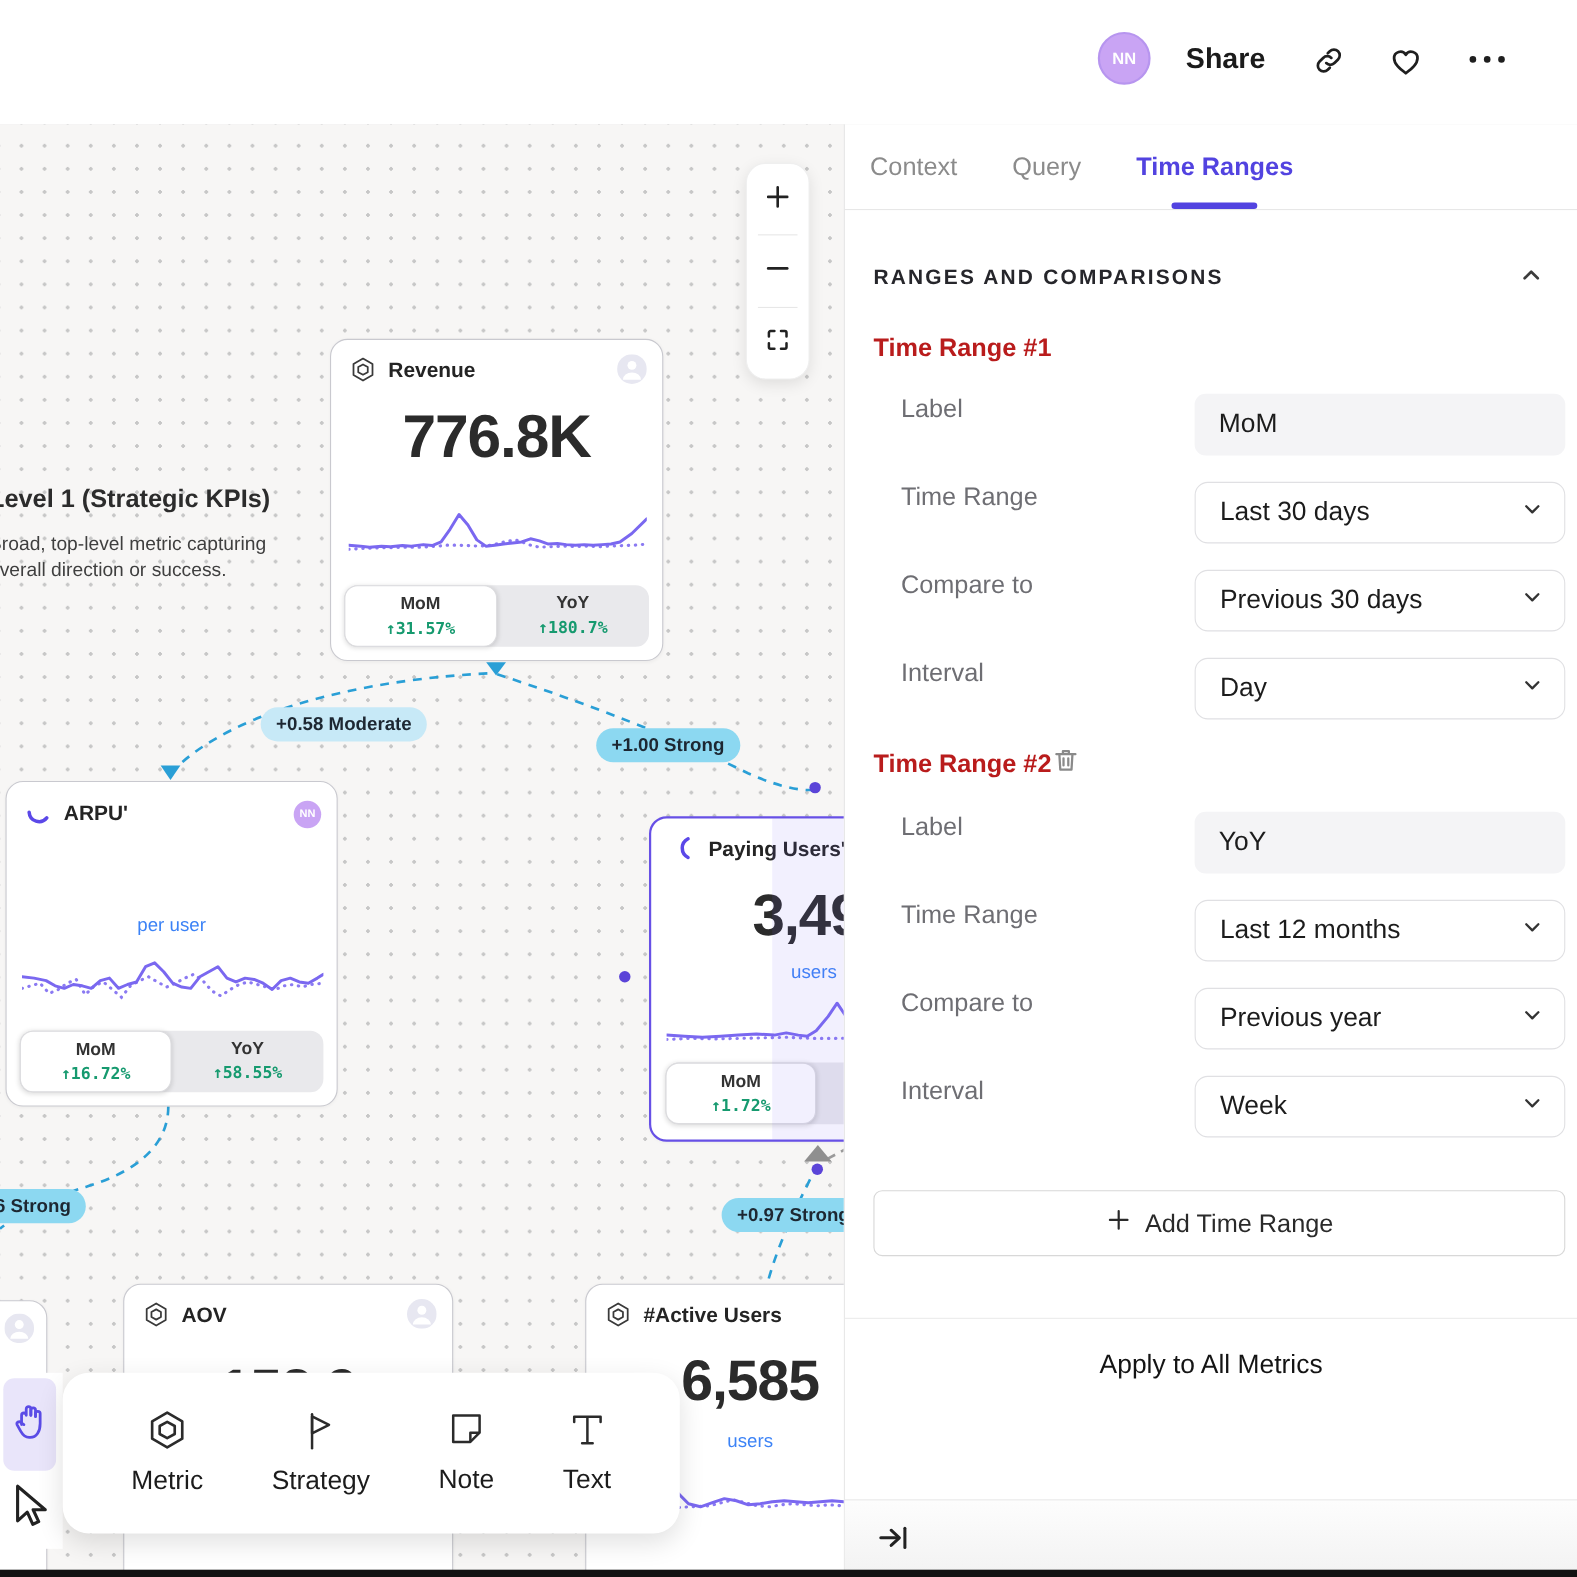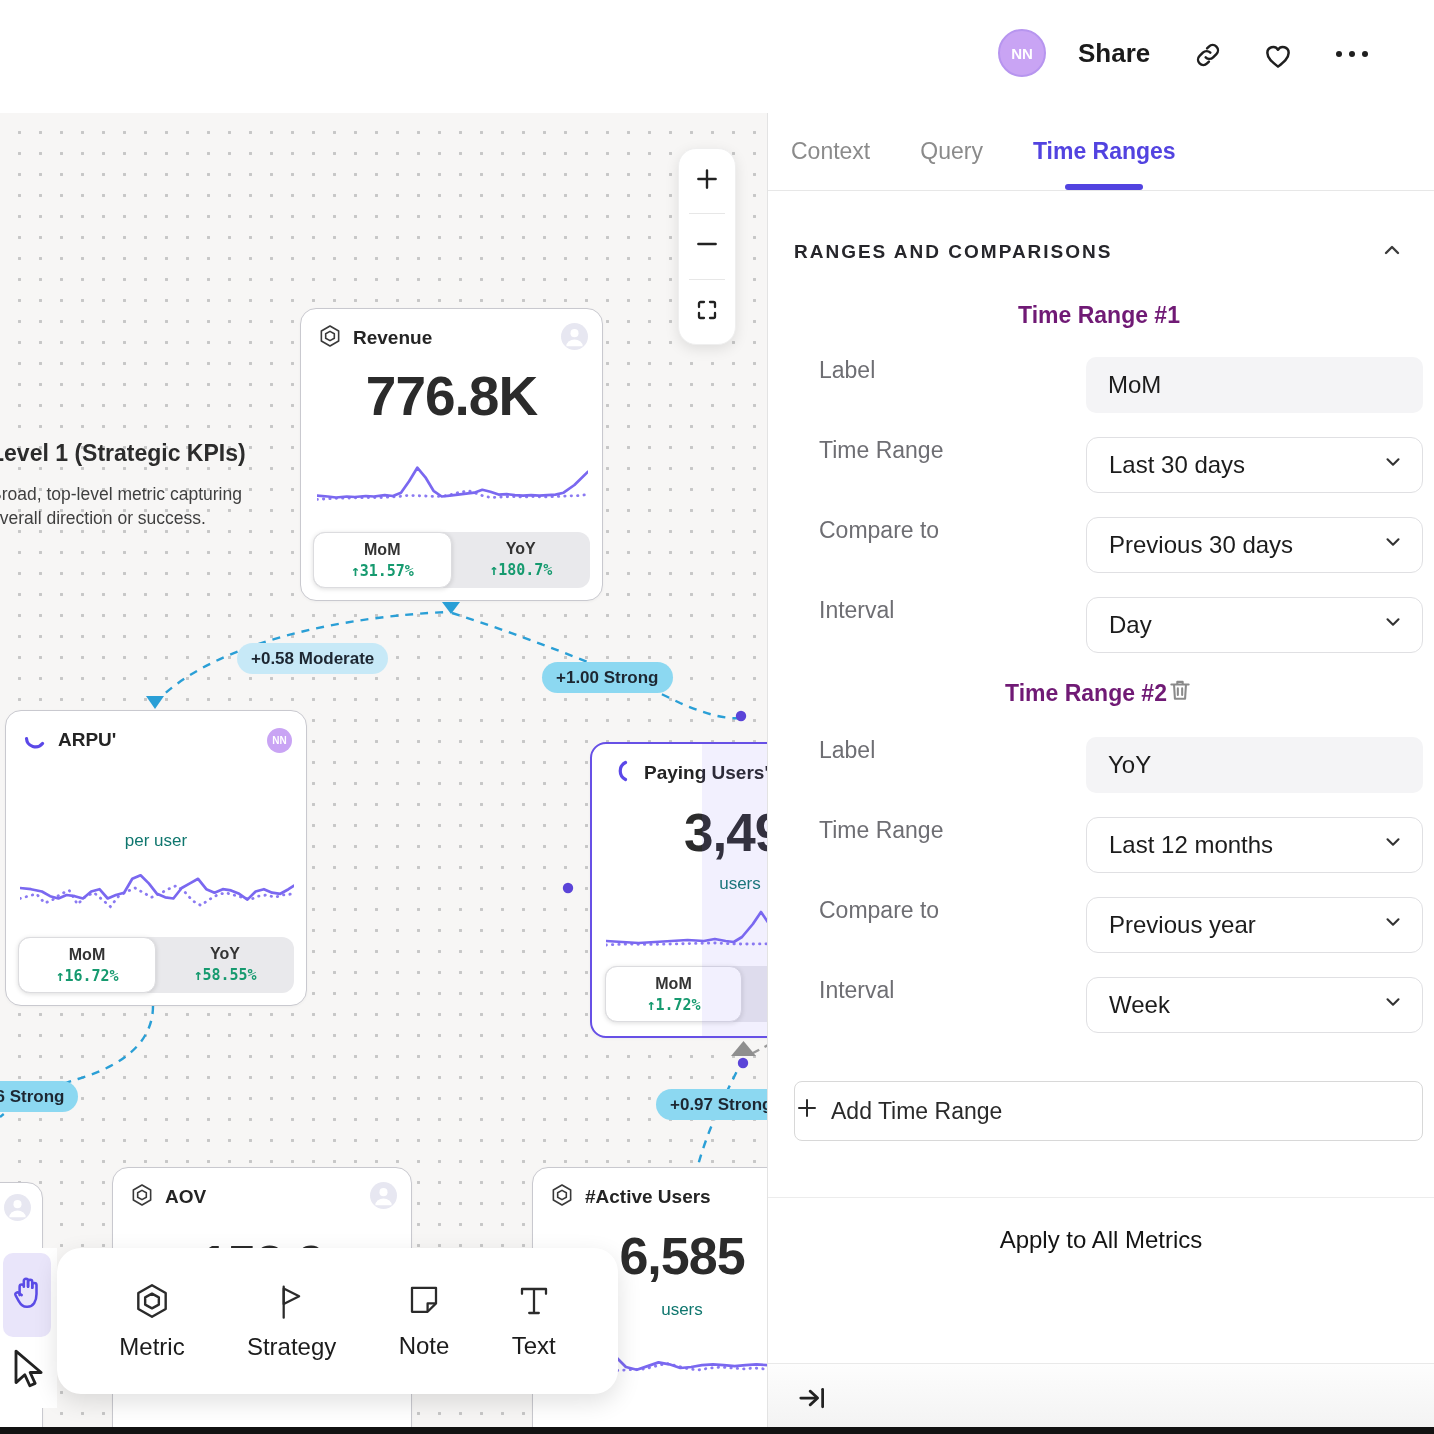--- a/index.html
+++ b/index.html
@@ -30,21 +30,21 @@
 
   .card{position:absolute;background:#fff;border:1.4px solid #c9c9cf;border-radius:16px;
         box-sizing:border-box;z-index:2;box-shadow:0 1px 3px rgba(0,0,0,.04);}
   .card.selected{border:2.2px solid #6750e6;}
   .card-head{position:absolute;left:17px;top:15px;right:14px;height:28px;display:flex;align-items:center;}
   .card-head .ttl{margin-left:11px;font-size:19px;font-weight:bold;color:#242424;}
   .card-head .spacer{flex:1;}
   .badge-nn{width:25px;height:25px;border-radius:50%;background:#c9a4f4;color:#fff;
         font-size:10px;font-weight:bold;display:flex;align-items:center;justify-content:center;}
   .big-val{position:absolute;left:0;right:0;text-align:center;font-weight:bold;color:#2b2b2b;letter-spacing:-1px;}
-  .unit{position:absolute;left:0;right:0;text-align:center;font-size:17px;color:#0f766e;}
+  .unit{position:absolute;left:0;right:0;text-align:center;font-size:17px;color:#3b82f6;}
   .spark{position:absolute;}
   .spark-solid{fill:none;stroke:#7a68f0;stroke-width:2.7;stroke-linejoin:round;stroke-linecap:round;}
   .spark-dot{fill:none;stroke:#8b7af2;stroke-width:2.8;stroke-dasharray:0.4 6;stroke-linecap:round;}
 
   .seg-wrap{position:absolute;background:#e9e9ec;border-radius:12px;}
   .seg{position:absolute;top:0;bottom:0;display:flex;flex-direction:column;align-items:center;padding-top:8px;box-sizing:border-box;}
   .seg-on{background:#fff;border:1px solid #dcdcdf;border-radius:12px;box-shadow:0 1px 5px rgba(0,0,0,.14);}
   .seg .sl{font-size:16px;font-weight:bold;color:#333;}
   .seg .sv{margin-top:3px;font-family:"DejaVu Sans Mono",monospace;font-size:15px;font-weight:bold;color:#169a6f;}
 
@@ -73,32 +73,32 @@
         border-left:1px solid #e3e3e3;box-sizing:border-box;padding-left:44px;}
   .tabs{position:absolute;left:0;top:0;right:0;height:77px;border-bottom:1px solid #e7e7e7;
         display:flex;align-items:stretch;padding-left:23px;gap:50px;}
   .tab{display:flex;align-items:center;font-size:23px;color:#8b8b8b;cursor:pointer;position:relative;}
   .tab.active{color:#5243e0;font-weight:600;}
   .tab.active::after{content:'';position:absolute;bottom:0;left:50%;transform:translateX(-50%);
         width:78px;height:6px;border-radius:3px;background:#5243e0;}
   .pcontent{position:absolute;left:0;top:77px;right:0;}
   .sect-row{margin:48px 30px 0 26px;display:flex;align-items:center;justify-content:space-between;}
   .sect-title{font-size:19px;font-weight:bold;letter-spacing:2px;color:#26262b;}
-  .tr-title{margin:36px 30px 0 26px;font-size:23px;font-weight:bold;color:#701a75;display:flex;
-        align-items:center;justify-content:center;}
+  .tr-title{margin:36px 30px 0 26px;font-size:23px;font-weight:bold;color:#b91c1c;display:flex;
+        align-items:center;justify-content:flex-start;}
   .rows{margin-top:28px;}
   .frow{display:flex;justify-content:space-between;margin:0 11px 24px 51px;}
   .flabel{font-size:23px;color:#6e6e73;}
   .tinput{width:337px;height:56px;background:#f4f4f6;border-radius:10px;display:flex;align-items:center;
         padding:0 22px;box-sizing:border-box;font-size:24px;font-weight:500;color:#1c1c1c;cursor:text;}
   .select{width:337px;height:56px;background:#fff;border:1.5px solid #e0e0e3;border-radius:12px;
         display:flex;align-items:center;justify-content:space-between;padding:0 18px 0 22px;
         box-sizing:border-box;font-size:24px;font-weight:500;color:#1c1c1c;cursor:pointer;}
   .add-btn{margin:48px 11px 0 26px;height:58px;border:1.5px solid #d8d8d8;border-radius:8px;
-        display:flex;align-items:center;justify-content:flex-start;gap:12px;font-size:23px;font-weight:500;
+        display:flex;align-items:center;justify-content:center;gap:12px;font-size:23px;font-weight:500;
         color:#2a2a2a;cursor:pointer;background:#fff;}
   .pdivider{margin-top:56px;border-top:1px solid #ececec;}
   .apply{padding:28px 0 26px 0;text-align:center;font-size:24px;font-weight:500;color:#141414;cursor:pointer;}
   .pfooter{position:absolute;left:0;right:0;top:1250px;height:71px;border-top:1px solid #e9e9e9;
         background:linear-gradient(#fdfdfd,#f2f2f2);}
   .collapse-btn{position:absolute;left:29px;top:19px;cursor:pointer;}
 
   .blackbar{position:absolute;left:0;top:1427px;width:1434px;height:7px;background:#121212;z-index:40;}
   .lav-overlay{position:absolute;top:0;bottom:0;background:rgba(124,106,244,.10);border-radius:0 12px 12px 0;}
 </style>

